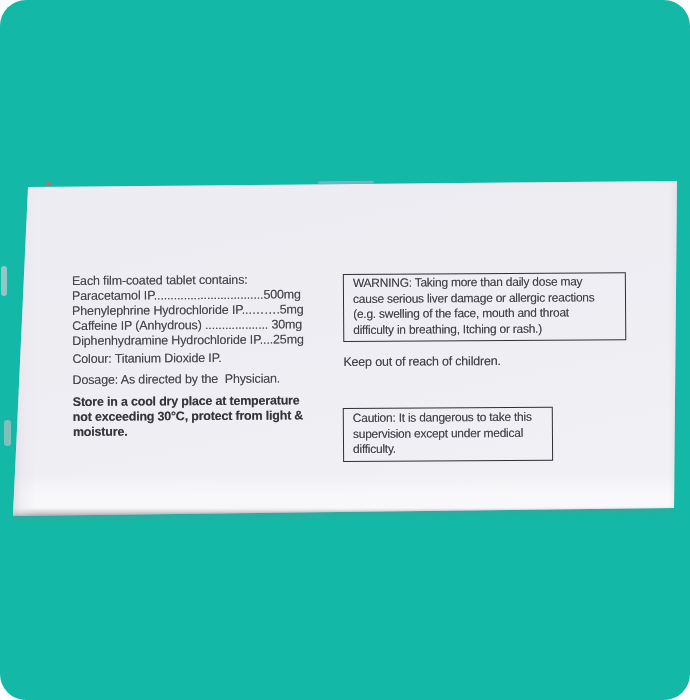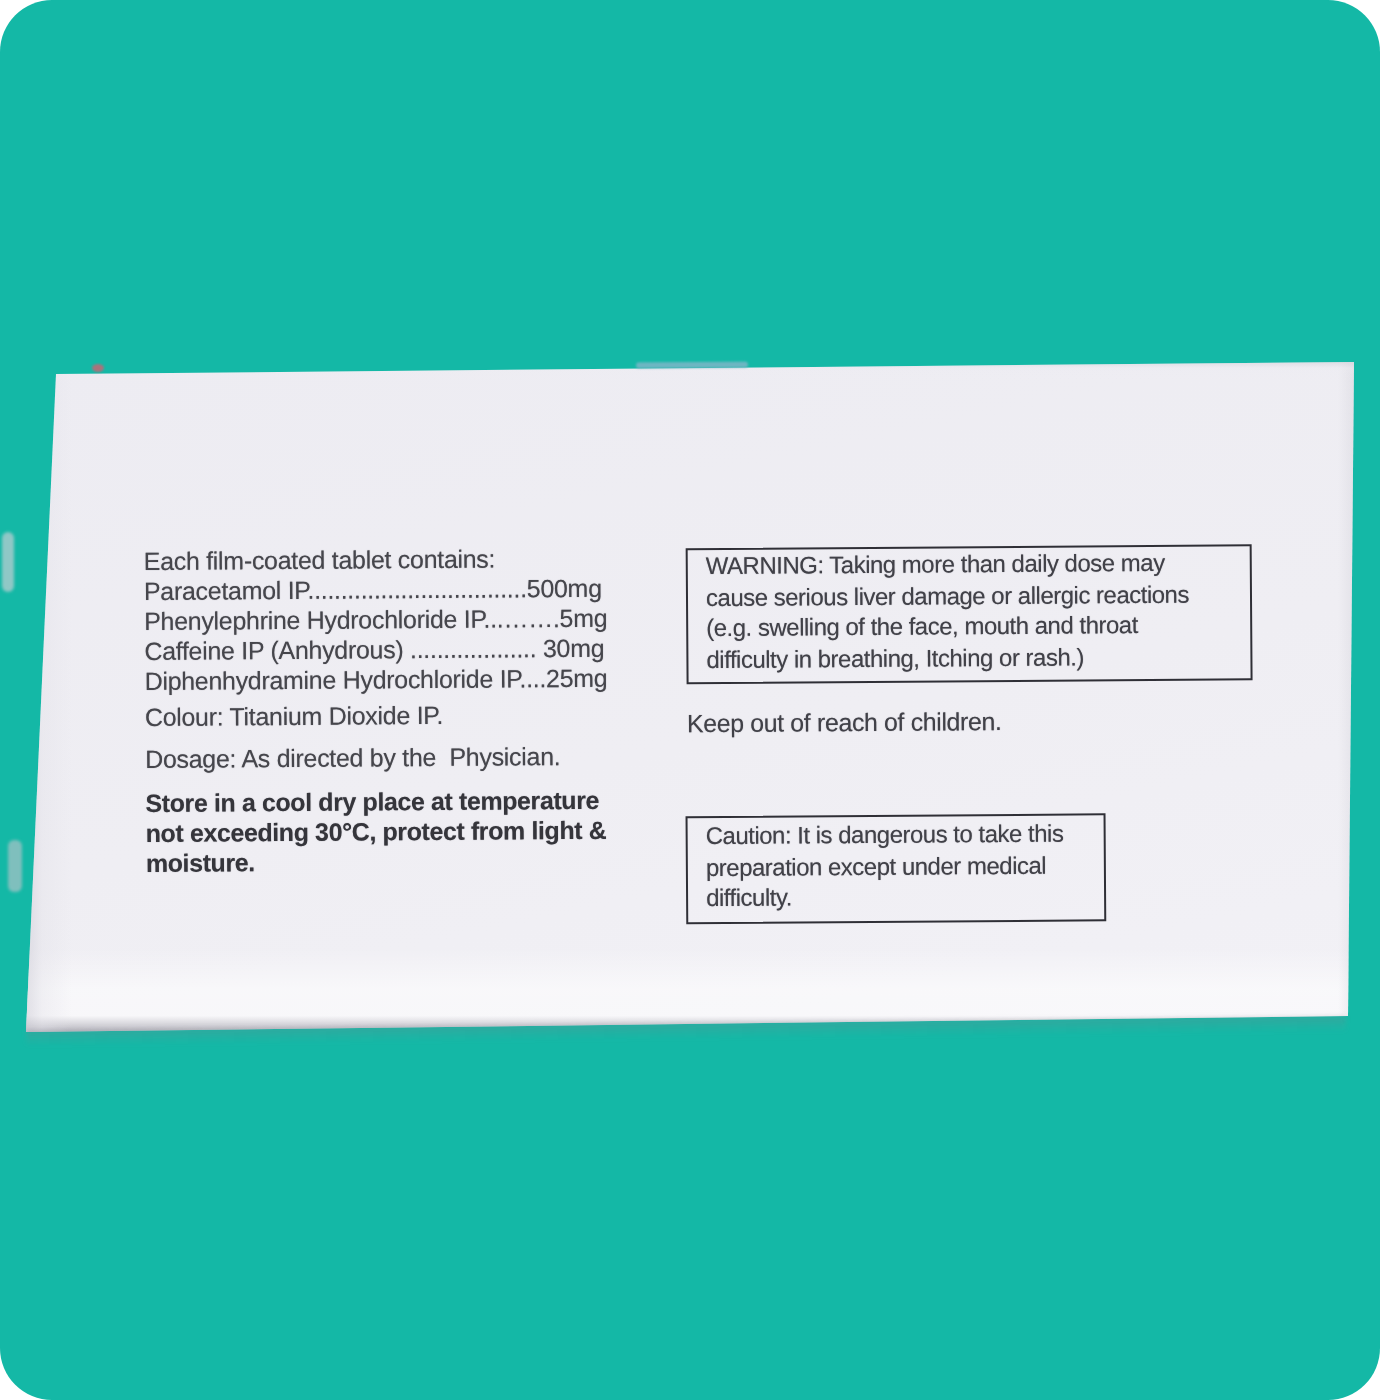--- a/index.html
+++ b/index.html
@@ -103,18 +103,18 @@
       <div class="ln">WARNING: Taking more than daily dose may</div>
       <div class="ln">cause serious liver damage or allergic reactions</div>
       <div class="ln">(e.g. swelling of the face, mouth and throat</div>
       <div class="ln">difficulty in breathing, Itching or rash.)</div>
     </div>
 
     <div class="ln keep-line">Keep out of reach of children.</div>
 
     <div class="caution-box">
       <div class="ln">Caution: It is dangerous to take this</div>
-      <div class="ln">preparation except under medical</div>
+      <div class="ln">supervision except under medical</div>
       <div class="ln">difficulty.</div>
     </div>
 
   </div>
 </div>
 
 </body></html>

